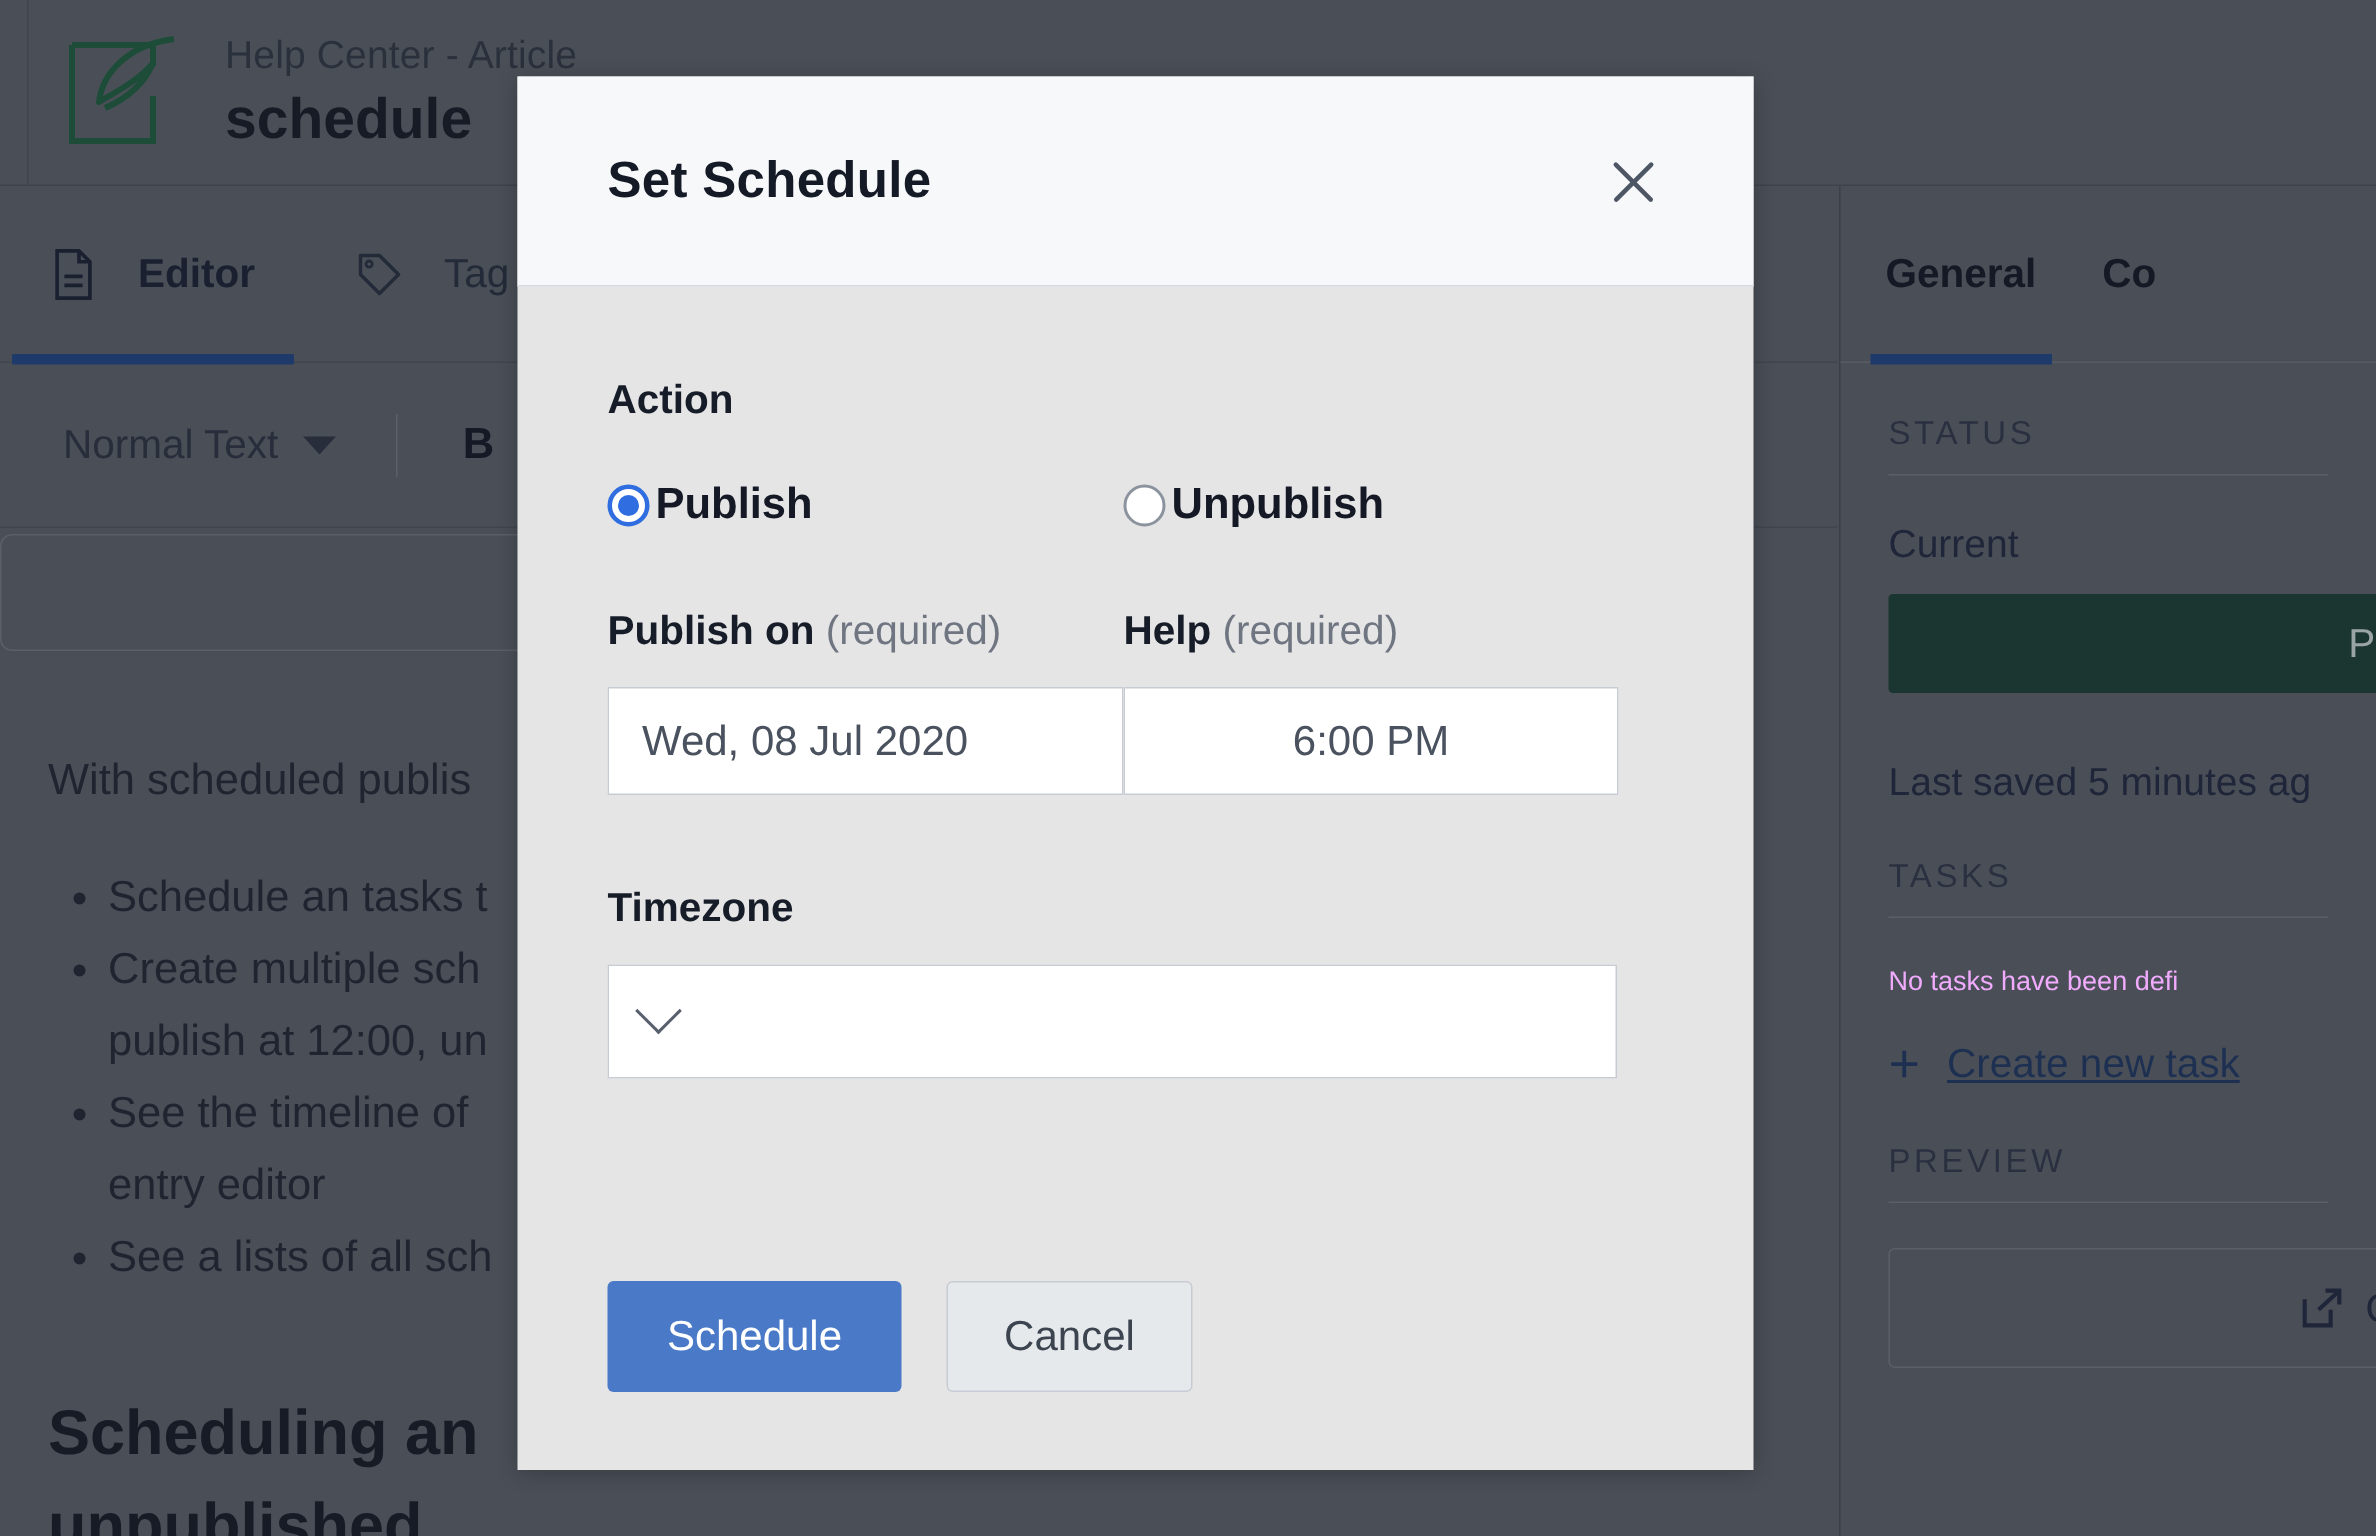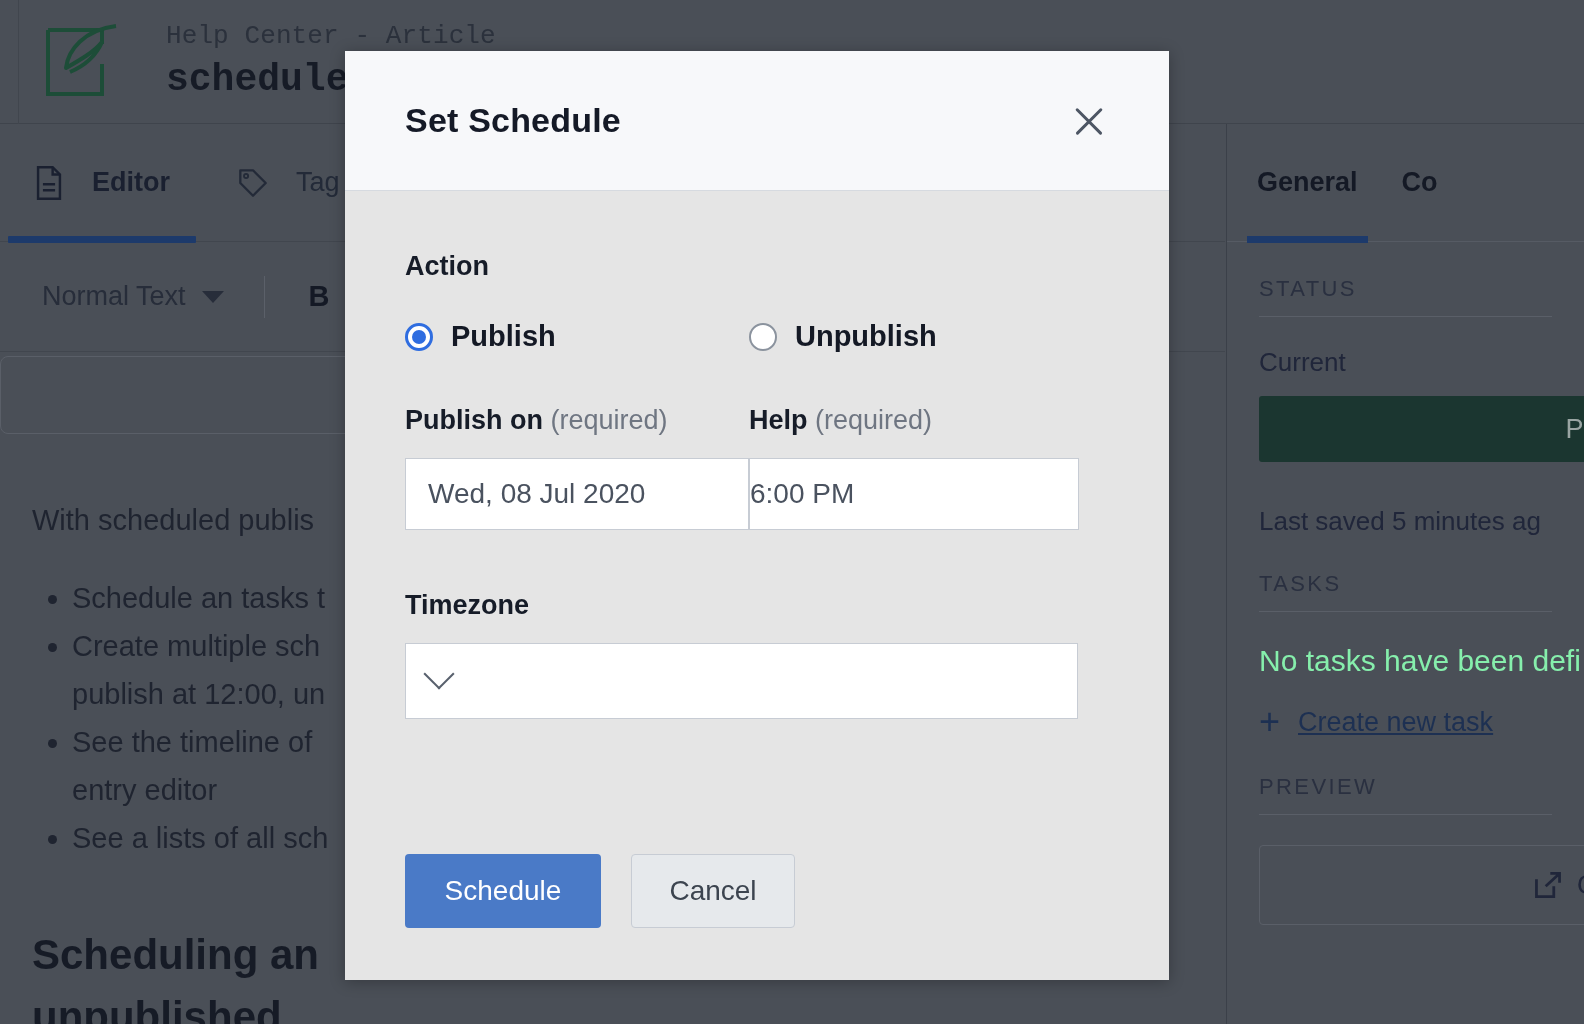--- a/index.html
+++ b/index.html
@@ -26,21 +26,21 @@
   }
   .header-divider-left {
     position: absolute; left: 18px; top: 0; width: 1px; height: 124px;
     background: #41464e;
   }
   .logo-box {
     width: 84px; height: 84px; margin-left: 40px;
     position: relative; flex: none;
   }
   .logo-box svg { display:block; }
-  .header-text { margin-left: 42px; font-family: Liberation Mono, monospace; }
+  .header-text { margin-left: 26px; }
   .breadcrumb {
     font-size: 26px; color: #2b313c; letter-spacing: .1px;
     line-height: 30px; font-weight: 400;
   }
   .article-title {
     font-size: 38px; font-weight: 700; color: #161b26;
     line-height: 46px; margin-top: 6px; white-space: nowrap;
   }
 
   
@@ -133,21 +133,21 @@
   .status-current { padding-top: 30px; font-size: 26px; color: #20263a; }
   .status-badge {
     margin-top: 18px; height: 66px;
     background: #1b3630; border-radius: 3px;
     display: flex; align-items: center; justify-content: flex-end;
     padding-right: 20px;
     color: #9aa5a3; font-size: 27px;
     width: 400px;
   }
   .last-saved { margin-top: 44px; font-size: 26px; color: #20263a; white-space: nowrap; }
-  .tasks-empty { padding-top: 32px; font-size: 30px; color: #86efac; white-space: nowrap; }
+  .tasks-empty { padding-top: 32px; font-size: 18px; color: #f0abfc; white-space: nowrap; }
   .create-task {
     margin-top: 26px; display: flex; align-items: center; gap: 18px;
     font-size: 27px; color: #1d3052;
   }
   .create-task .label { text-decoration: underline; }
   .plus-icon { font-size: 36px; line-height: 1; color: #1d3052; }
   .preview-box {
     margin-top: 30px; height: 80px; width: 400px;
     border: 1px solid #5a5f68; border-radius: 4px;
     display: flex; align-items: center; justify-content: flex-end;
@@ -184,21 +184,21 @@
   .close-btn:after { transform: rotate(-45deg); }
 
   .modal-body { padding: 60px 60px 0 60px; flex: 1; }
 
   .field-label {
     font-size: 27px; font-weight: 700; color: #161c28;
   }
   .field-label .req { font-weight: 400; color: #6f7682; }
 
   .radio-row { display: flex; align-items: center; margin-top: 38px; }
-  .radio-opt { display: flex; align-items: center; gap: 18px; cursor: pointer; }
+  .radio-opt { display: flex; align-items: center; gap: 4px; cursor: pointer; }
   .radio-opt.first { width: 344px; }
   .radio {
     width: 28px; height: 28px; border-radius: 50%;
     border: 2.5px solid #8b939e; background: #fff;
     flex: none; position: relative;
   }
   .radio.checked { border-color: #2f6de0; border-width: 3px; }
   .radio.checked:after {
     content:""; position: absolute; left: 4px; top: 4px;
     width: 14px; height: 14px; border-radius: 50%; background: #2f6de0;
@@ -208,21 +208,21 @@
   .row-2col { display: flex; margin-top: 52px; }
   .col-date { width: 344px; }
   .col-time { width: 330px; }
   .input-box {
     margin-top: 22px; height: 72px;
     border: 1px solid #c7ccd4; background: #fff;
     display: flex; align-items: center;
     font-size: 28px; color: #4a525f;
   }
   .input-box.date { padding-left: 22px; }
-  .input-box.time { }
+  .input-box.time { justify-content: center; }
 
   .tz-block { margin-top: 60px; }
   .select-box {
     margin-top: 22px; height: 76px; width: 673px;
     border: 1px solid #c7ccd4; background: #fff;
     display: flex; align-items: center; justify-content: space-between;
     padding: 0 24px 0 22px;
     font-size: 28px; color: #4a525f;
   }
   .chev {

